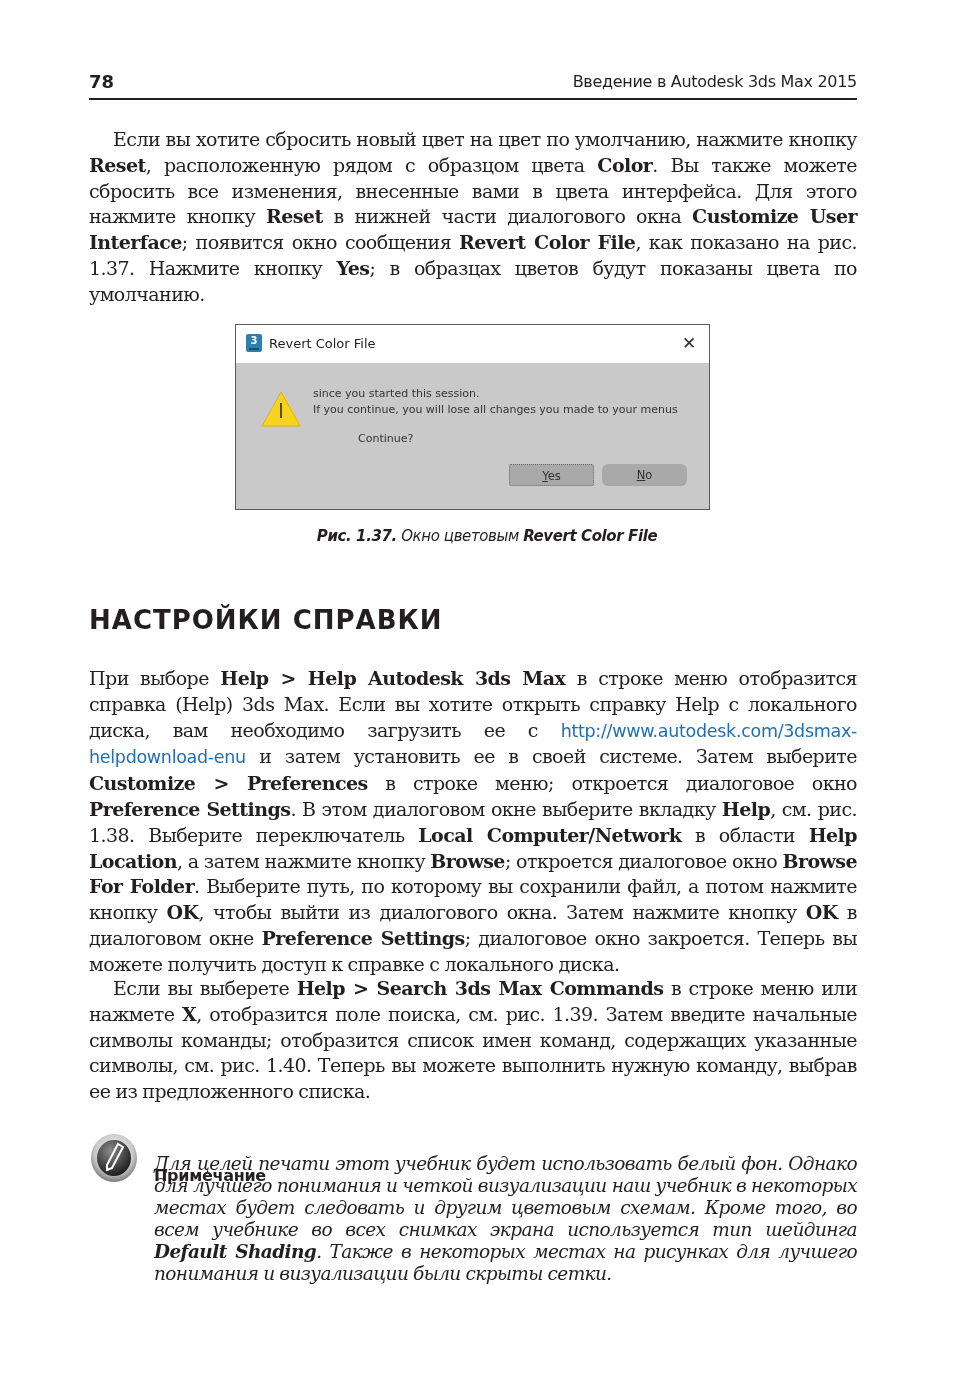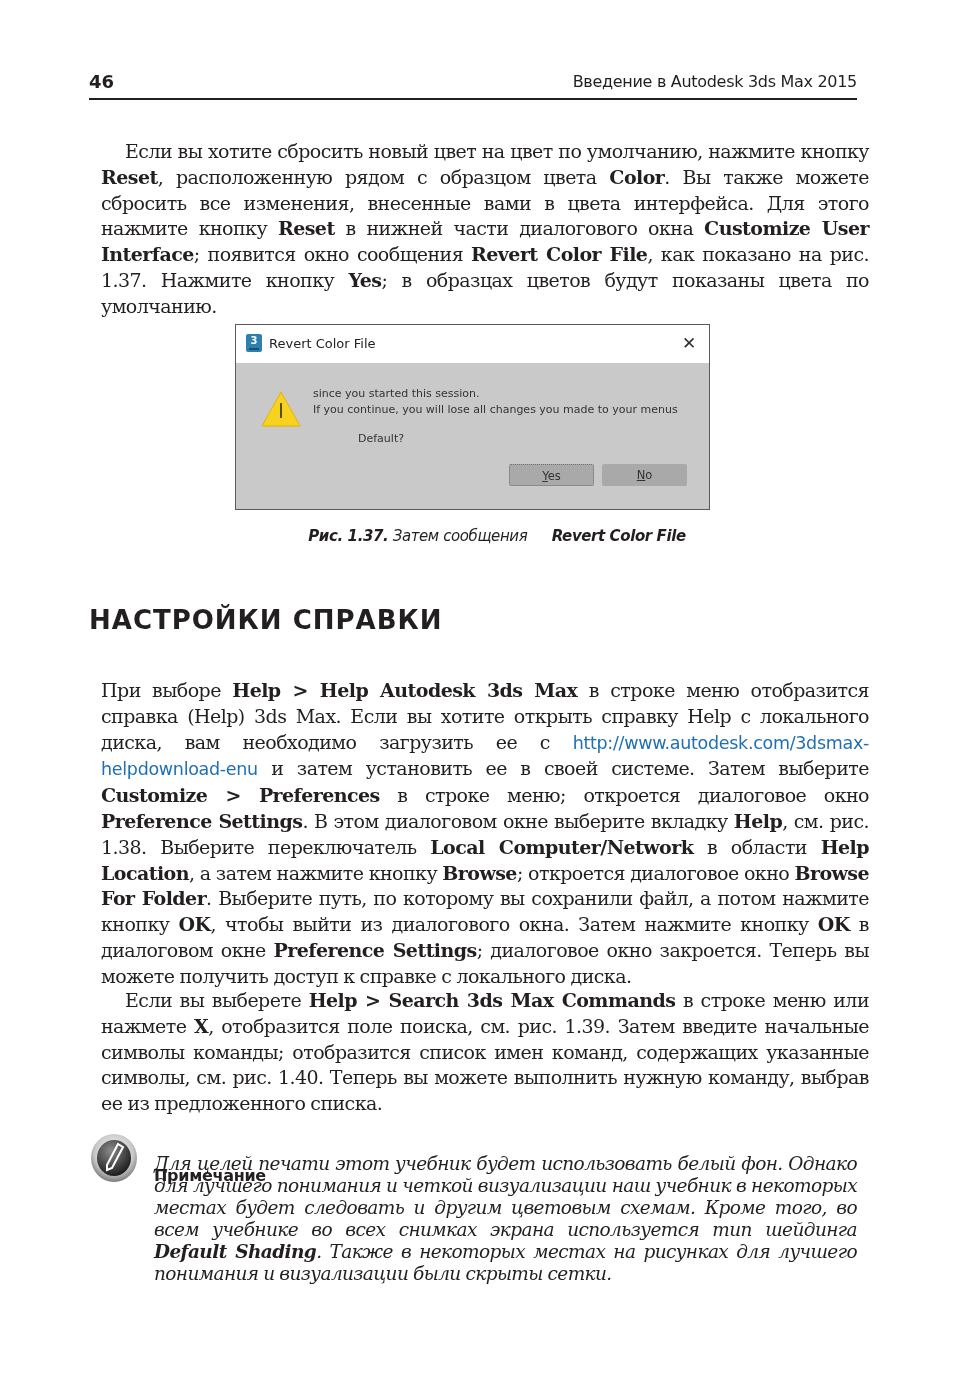--- a/index.html
+++ b/index.html
@@ -1,55 +1,55 @@
 <!DOCTYPE html>
 <html><head>
 <meta charset="utf-8">
 <style>
   html, body { margin: 0; padding: 0; background: #ffffff; }
   body { width: 974px; height: 1388px; position: relative; overflow: hidden; color: #231f20; }
   .header { position: absolute; left: 89px; top: 70px; width: 768px; height: 28px; border-bottom: 2px solid #231f20; }
   .page-num { position: absolute; left: 0; top: 1px; font-family: "DejaVu Sans", sans-serif; font-weight: bold; font-size: 18px; }
   .running-title { position: absolute; right: 0; top: 2px; font-family: "DejaVu Sans", sans-serif; font-size: 16px; letter-spacing: -0.3px; }
-  .para { position: absolute; left: 89px; width: 768px; font-family: "DejaVu Serif", serif; font-size: 19px; line-height: 25.8px; text-align: justify; letter-spacing: -0.55px; word-spacing: -0.5px; margin: 12px; }
+  .para { position: absolute; left: 89px; width: 768px; font-family: "DejaVu Serif", serif; font-size: 19px; line-height: 25.8px; text-align: justify; letter-spacing: -0.55px; word-spacing: -0.5px; margin: 0; }
   .para .indent { display: inline-block; width: 24px; }
   .para b { font-weight: bold; }
   .link { color: #1f6fb3; font-family: "DejaVu Sans", sans-serif; font-size: 17.5px; letter-spacing: -0.3px; }
   .p1 { top: 127px; }
   .p2 { top: 666px; }
   .p3 { top: 976px; }
 
   .figure { position: absolute; left: 235px; top: 324px; width: 475px; height: 186px; border: 1px solid #5a5a5a; box-sizing: border-box; background: #c9c9c9; font-family: "DejaVu Sans", sans-serif; }
   .titlebar { position: absolute; left: 0; top: 0; right: 0; height: 38px; background: #ffffff; }
   .app-icon { position: absolute; left: 10px; top: 9px; width: 16px; height: 18px; background: #2d7fae; border-radius: 2px; color: #fff; font-size: 10px; font-weight: bold; text-align: center; line-height: 13px; }
   .app-icon::after { content: ""; position: absolute; left: 3px; right: 3px; bottom: 2px; height: 2px; background: #1a4f6e; }
   .dlg-title { position: absolute; left: 33px; top: 11px; font-size: 13px; color: #222; }
   .close-btn { position: absolute; right: 8px; top: 6px; width: 24px; height: 24px; font-size: 17px; text-align: center; line-height: 24px; color: #333; }
   .warn-icon { position: absolute; left: 25px; top: 66px; width: 40px; height: 36px; }
   .msg { position: absolute; left: 77px; top: 61px; font-size: 11px; line-height: 16px; color: #333; width: 380px; }
   .continue { position: absolute; left: 122px; top: 107px; font-size: 11px; color: #333; }
   .btn { position: absolute; top: 139px; width: 85px; height: 22px; background: #a9a9a9; border-radius: 2px; font-size: 11.5px; color: #333; text-align: center; line-height: 22px; box-sizing: border-box; }
   .btn-yes { left: 273px; border: 1px dotted #6e6e6e; }
-  .btn-no { left: 366px; }
+  .btn-no { left: 366px; border-radius: 6px; }
   .btn u { text-decoration: underline; }
 
   .caption { position: absolute; left: 0; width: 974px; top: 527px; text-align: center; font-family: "DejaVu Sans", sans-serif; font-style: italic; font-size: 15px; letter-spacing: -0.4px; }
-  .caption b { font-weight: bold; margin-left: 20px; }
+  .caption b { font-weight: bold; }
 
   .section-title { position: absolute; left: 89px; top: 605px; font-family: "DejaVu Sans", sans-serif; font-weight: bold; font-size: 26px; letter-spacing: 1px; }
 
   .note-icon { position: absolute; left: 90px; top: 1133px; width: 48px; height: 50px; }
   .note-title { position: absolute; left: 154px; top: 1130px; font-family: "DejaVu Sans", sans-serif; font-weight: bold; font-size: 16px; letter-spacing: -0.3px; margin-top: 36px; }
   .note-body { position: absolute; left: 154px; top: 1153px; width: 703px; font-family: "DejaVu Serif", serif; font-style: italic; font-size: 18.5px; line-height: 22px; text-align: justify; letter-spacing: -0.6px; word-spacing: -0.5px; margin: 0; }
 </style>
 </head>
 <body>
 
 <div class="header">
-  <span class="page-num">46</span>
+  <span class="page-num">78</span>
   <span class="running-title">Введение в Autodesk 3ds Max 2015</span>
 </div>
 
 <p class="para p1"><span class="indent"></span><span>Если вы хотите сбросить новый цвет на цвет по умолчанию, нажмите кнопку </span><b>Reset</b><span>, расположенную рядом с образцом цвета </span><b>Color</b><span>. Вы также можете сбросить все изменения, внесенные вами в цвета интерфейса. Для этого нажмите кнопку </span><b>Reset</b><span> в нижней части диалогового окна </span><b>Customize User Interface</b><span>; появится окно сообщения </span><b>Revert Color File</b><span>, как показано на рис. 1.37. Нажмите кнопку </span><b>Yes</b><span>; в образцах цветов будут показаны цвета по умолчанию.</span></p>
 
 <div class="figure">
   <div class="titlebar">
     <div class="app-icon">3</div>
     <span class="dlg-title">Revert Color File</span>
     <div class="close-btn">
@@ -57,26 +57,26 @@
     </div>
   </div>
   <svg class="warn-icon" viewBox="0 0 40 36">
     <polygon points="20,1 39,35 1,35" fill="#f7d21e" stroke="#e4b400" stroke-width="1"></polygon>
     <line x1="20" y1="12" x2="20" y2="27" stroke="#222" stroke-width="1.5"></line>
   </svg>
   <div class="msg">
     <div>since you started this session.</div>
     <div>If you continue, you will lose all changes you made to your menus</div>
   </div>
-  <div class="continue">Default?</div>
+  <div class="continue">Continue?</div>
   <div class="btn btn-yes"><u>Y</u><span>es</span></div>
   <div class="btn btn-no"><u>N</u><span>o</span></div>
 </div>
 
-<div class="caption"><b>Рис. 1.37.</b><span> Затем сообщения </span><b>Revert Color File</b></div>
+<div class="caption"><b>Рис. 1.37.</b><span> Окно цветовым </span><b>Revert Color File</b></div>
 
 <div class="section-title">НАСТРОЙКИ СПРАВКИ</div>
 
 <p class="para p2"><span>При выборе </span><b>Help &gt; Help Autodesk 3ds Max</b><span> в строке меню отобразится справка (Help) 3ds Max. Если вы хотите открыть справку Help с локального диска, вам необходимо загрузить ее с </span><a class="link">http://www.autodesk.com/3dsmax-helpdownload-enu</a><span> и затем установить ее в своей системе. Затем выберите </span><b>Customize &gt; Preferences</b><span> в строке меню; откроется диалоговое окно </span><b>Preference Settings</b><span>. В этом диалоговом окне выберите вкладку </span><b>Help</b><span>, см. рис. 1.38. Выберите переключатель </span><b>Local Computer/Network</b><span> в области </span><b>Help Location</b><span>, а затем нажмите кнопку </span><b>Browse</b><span>; откроется диалоговое окно </span><b>Browse For Folder</b><span>. Выберите путь, по которому вы сохранили файл, а потом нажмите кнопку </span><b>OK</b><span>, чтобы выйти из диалогового окна. Затем нажмите кнопку </span><b>OK</b><span> в диалоговом окне </span><b>Preference Settings</b><span>; диалоговое окно закроется. Теперь вы можете получить доступ к справке с локального диска.</span></p>
 
 <p class="para p3"><span class="indent"></span><span>Если вы выберете </span><b>Help &gt; Search 3ds Max Commands</b><span> в строке меню или нажмете </span><b>X</b><span>, отобразится поле поиска, см. рис. 1.39. Затем введите начальные символы команды; отобразится список имен команд, содержащих указанные символы, см. рис. 1.40. Теперь вы можете выполнить нужную команду, выбрав ее из предложенного списка.</span></p>
 
 <svg class="note-icon" viewBox="0 0 48 50">
   <defs>
     <radialGradient id="ring" cx="50%" cy="40%" r="60%">

